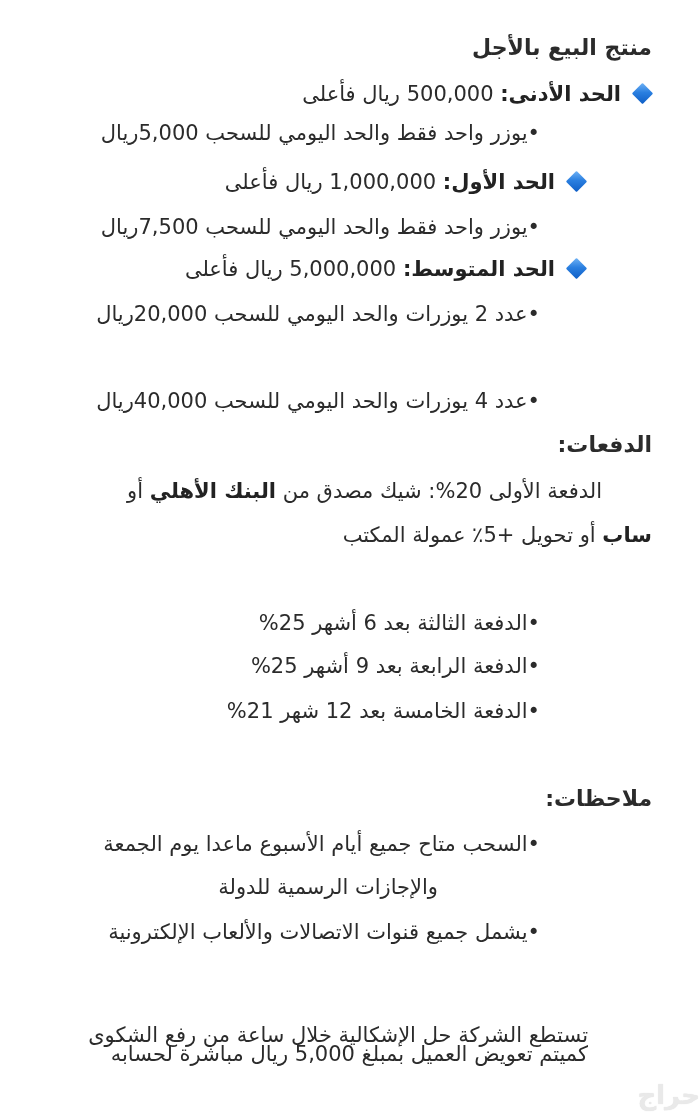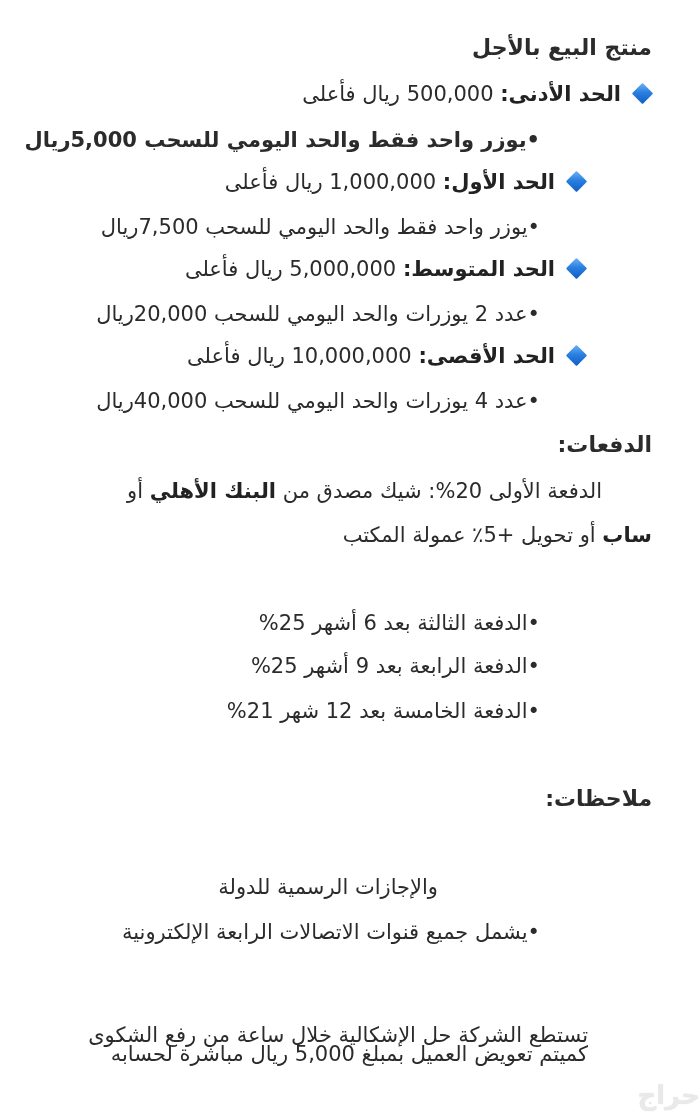--- a/index.html
+++ b/index.html
@@ -31,48 +31,46 @@
 </head>
 <body>
 
 <div class="doc">
 
   <div class="line heading" style="top:33px; right:48px;">منتج البيع بالأجل</div>
 
   <div class="line" style="top:79px; right:50px;">
     <span class="diamond"></span><span class="b">الحد الأدنى:</span> <span>500,000</span> <span>ريال فأعلى</span>
   </div>
-  <div class="line" style="top:125px; right:160px;font-weight:bold;">•يوزر واحد فقط والحد اليومي للسحب 5,000ريال</div>
+  <div class="line" style="top:118px; right:160px;">•يوزر واحد فقط والحد اليومي للسحب 5,000ريال</div>
 
   <div class="line" style="top:167px; right:116px;">
     <span class="diamond"></span><span class="b">الحد الأول:</span> <span>1,000,000</span> <span>ريال فأعلى</span>
   </div>
   <div class="line" style="top:212px; right:160px;">•يوزر واحد فقط والحد اليومي للسحب 7,500ريال</div>
 
   <div class="line" style="top:254px; right:116px;">
     <span class="diamond"></span><span class="b">الحد المتوسط:</span> <span>5,000,000</span> <span>ريال فأعلى</span>
   </div>
   <div class="line" style="top:299px; right:160px;">•عدد 2 يوزرات والحد اليومي للسحب 20,000ريال</div>
 
-  <div class="line" style="top:341px; right:116px;">
-    <span class="diamond"></span><span class="b">الحد الأقصى:</span> <span>10,000,000</span> <span>ريال فأعلى</span>
-  </div>
   <div class="line" style="top:386px; right:160px;">•عدد 4 يوزرات والحد اليومي للسحب 40,000ريال</div>
 
   <div class="line heading" style="top:430px; right:48px;">الدفعات:</div>
   <div class="line" style="top:476px; right:98px;">
     <span>الدفعة الأولى 20%: شيك مصدق من </span><span class="b">البنك الأهلي</span><span> أو</span>
   </div>
   <div class="line" style="top:520px; right:48px;">
     <span class="b">ساب</span><span> أو تحويل +5٪ عمولة المكتب</span>
   </div>
   <div class="line" style="top:608px; right:160px;">•الدفعة الثالثة بعد 6 أشهر 25%</div>
   <div class="line" style="top:651px; right:160px;">•الدفعة الرابعة بعد 9 أشهر 25%</div>
   <div class="line" style="top:696px; right:160px;">•الدفعة الخامسة بعد 12 شهر 21%</div>
 
   <div class="line heading" style="top:784px; right:48px;">ملاحظات:</div>
+  <div class="line" style="top:829px; right:160px;">•السحب متاح جميع أيام الأسبوع ماعدا يوم الجمعة</div>
   <div class="line" style="top:872px; right:262px;">والإجازات الرسمية للدولة</div>
-  <div class="line" style="top:917px; right:160px;">•يشمل جميع قنوات الاتصالات الرابعة الإلكترونية</div>
+  <div class="line" style="top:917px; right:160px;">•يشمل جميع قنوات الاتصالات والألعاب الإلكترونية</div>
   <div class="line" style="top:1020px; right:112px;">تستطع الشركة حل الإشكالية خلال ساعة من رفع الشكوى</div>
   <div class="line" style="top:1039px; right:112px;">كميتم تعويض العميل بمبلغ 5,000 ريال مباشرة لحسابه</div>
 
   <div class="watermark">حراج</div>
 </div>
 
 </body></html>

